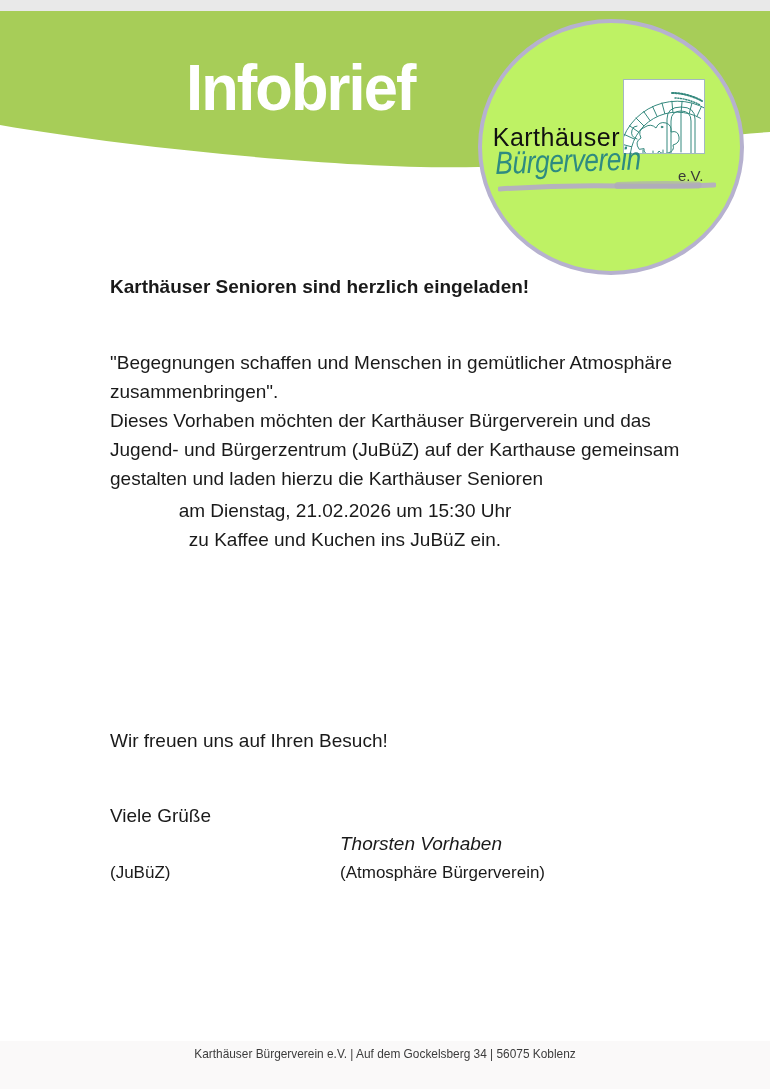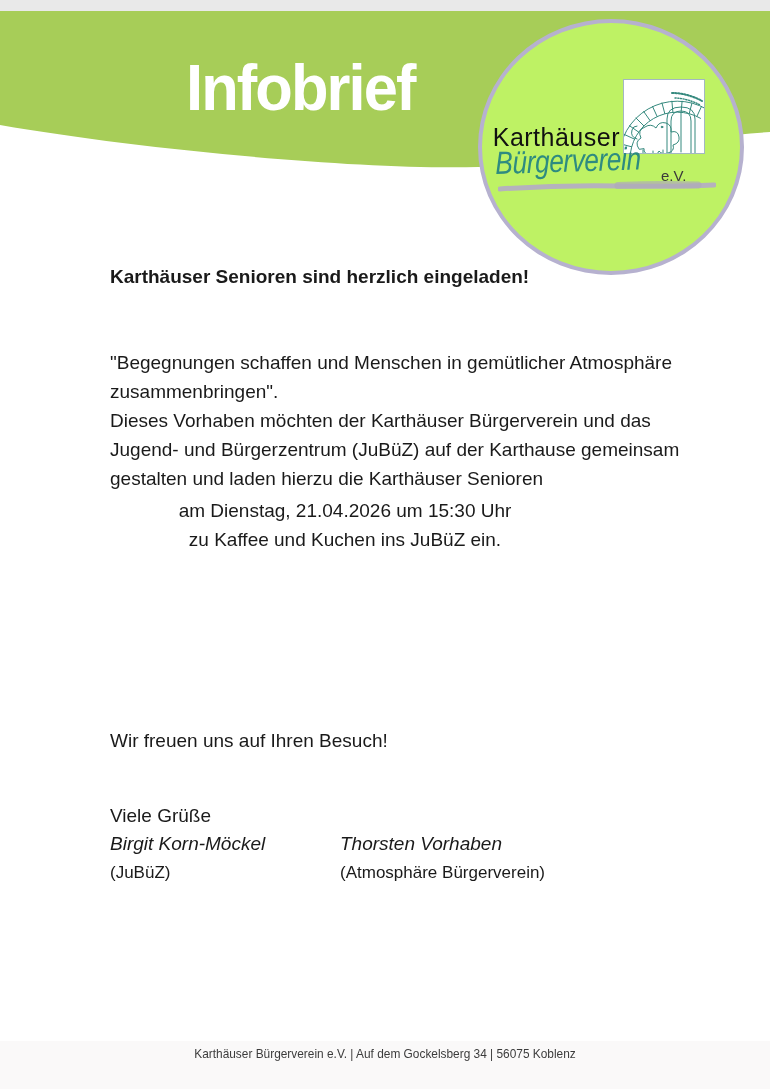--- a/index.html
+++ b/index.html
@@ -24,25 +24,25 @@
   .logo-emblem{position:absolute;left:141px;top:56px;width:82px;height:75px;}
   .logo-line1{
     position:absolute;left:8px;top:100px;width:130px;text-align:right;
     font-size:25px;color:#111;letter-spacing:.5px;white-space:nowrap;
   }
   .logo-line2{
     position:absolute;left:13px;top:122px;
     font-size:32px;font-style:italic;color:#2e8b80;letter-spacing:-.5px;
     transform:scaleX(.82) rotate(-1.5deg);transform-origin:left top;white-space:nowrap;
   }
-  .logo-suffix{position:absolute;left:179px;top:144px;font-size:15px;color:#3a3a3a;}
+  .logo-suffix{position:absolute;left:196px;top:144px;font-size:15px;color:#3a3a3a;}
   .logo-underline{position:absolute;left:16px;top:158px;width:218px;height:12px;}
   
   .doc-heading{
-    position:absolute;left:110px;top:251px;
+    position:absolute;left:110px;top:261px;
     font-size:19px;font-weight:bold;line-height:29px;white-space:nowrap;
   }
   .para{
     position:absolute;left:110px;width:600px;
     font-size:19px;line-height:29px;white-space:pre-line;
   }
   .p1{top:337px;}
   .invite{top:485px;left:30px;width:630px;text-align:center;font-weight:normal;}
   .p2{top:566px;}
   .closing{top:715px;white-space:nowrap;}
@@ -125,29 +125,28 @@
   </div>
 
   <div class="doc-heading">Karthäuser Senioren sind herzlich eingeladen!</div>
 
   <div class="para p1">"Begegnungen schaffen und Menschen in gemütlicher Atmosphäre
 zusammenbringen".
 Dieses Vorhaben möchten der Karthäuser Bürgerverein und das
 Jugend- und Bürgerzentrum (JuBüZ) auf der Karthause gemeinsam
 gestalten und laden hierzu die Karthäuser Senioren</div>
 
-  <div class="para invite">am Dienstag, 21.04.2026 um 15:30 Uhr
+  <div class="para invite">am Dienstag, 21.02.2026 um 15:30 Uhr
 zu Kaffee und Kuchen ins JuBüZ ein.</div>
 
 
   <div class="para greeting">Viele Grüße</div>
 
   <div class="para closing">Wir freuen uns auf Ihren Besuch!</div>
 
-  <div class="sig-name sig-col1">Birgit Korn-Möckel</div>
   <div class="sig-org sig-col1">(JuBüZ)</div>
   <div class="sig-name sig-col2">Thorsten Vorhaben</div>
   <div class="sig-org sig-col2">(Atmosphäre Bürgerverein)</div>
 
   <div class="footer-band"></div>
   <div class="footer-text">Karthäuser Bürgerverein e.V.  |  Auf dem Gockelsberg 34  |  56075 Koblenz</div>
 
 </div>
 
 </body></html>

